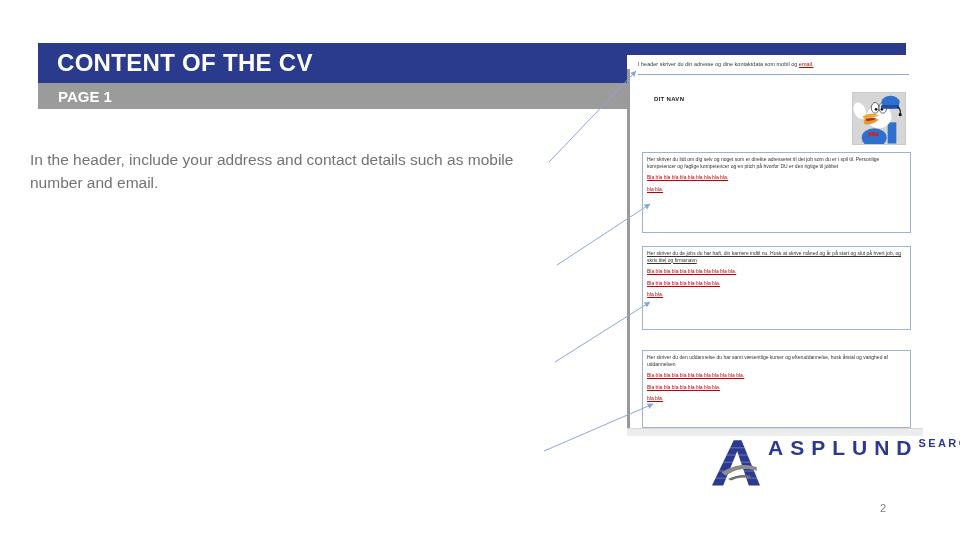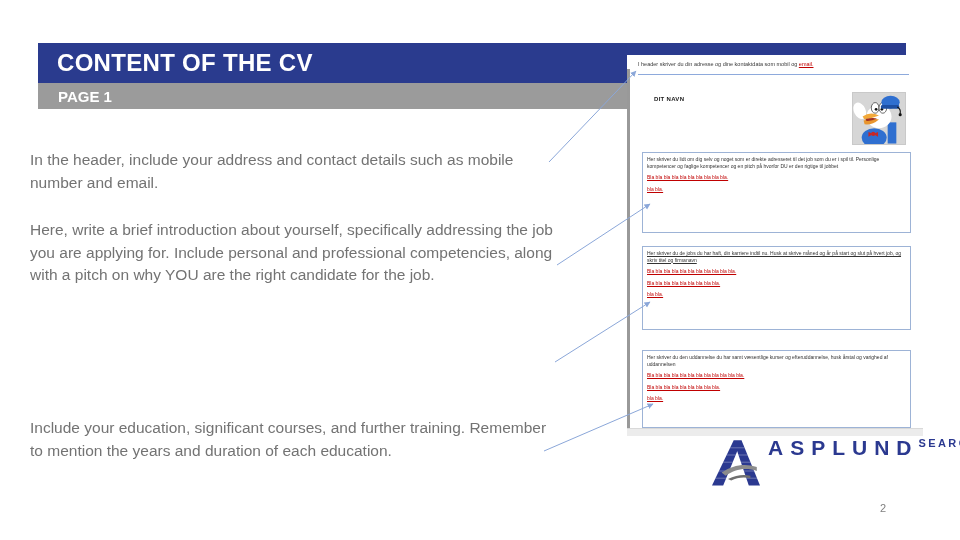--- a/index.html
+++ b/index.html
@@ -65,22 +65,20 @@
 <div class="stage">
 
   <div class="title-bar">
     <span>CONTENT OF THE CV</span>
   </div>
   <div class="page-bar">
     <span>PAGE 1</span>
   </div>
 
   <div class="para" style="top:149px">In the header, include your address and contact details such as mobile number and email.</div>
-  <div class="para" style="top:219px">Here, write a brief introduction about yourself, specifically addressing the job you are applying for. Include personal and professional competencies, along with a pitch on why YOU are the right candidate for the job.</div>
-  <div class="para" style="top:417px">Include your education, significant courses, and further training. Remember to mention the years and duration of each education.</div>
 
   <div class="doc">
     <div class="doc-left-edge"></div>
 
     <div class="doc-header-note"><span>I header skriver du din adresse og dine kontaktdata som mobil og </span><span class="red-u">email.</span></div>
     <div class="doc-header-rule"></div>
 
     <div class="doc-name">DIT NAVN</div>
 
     <div class="doc-photo">

